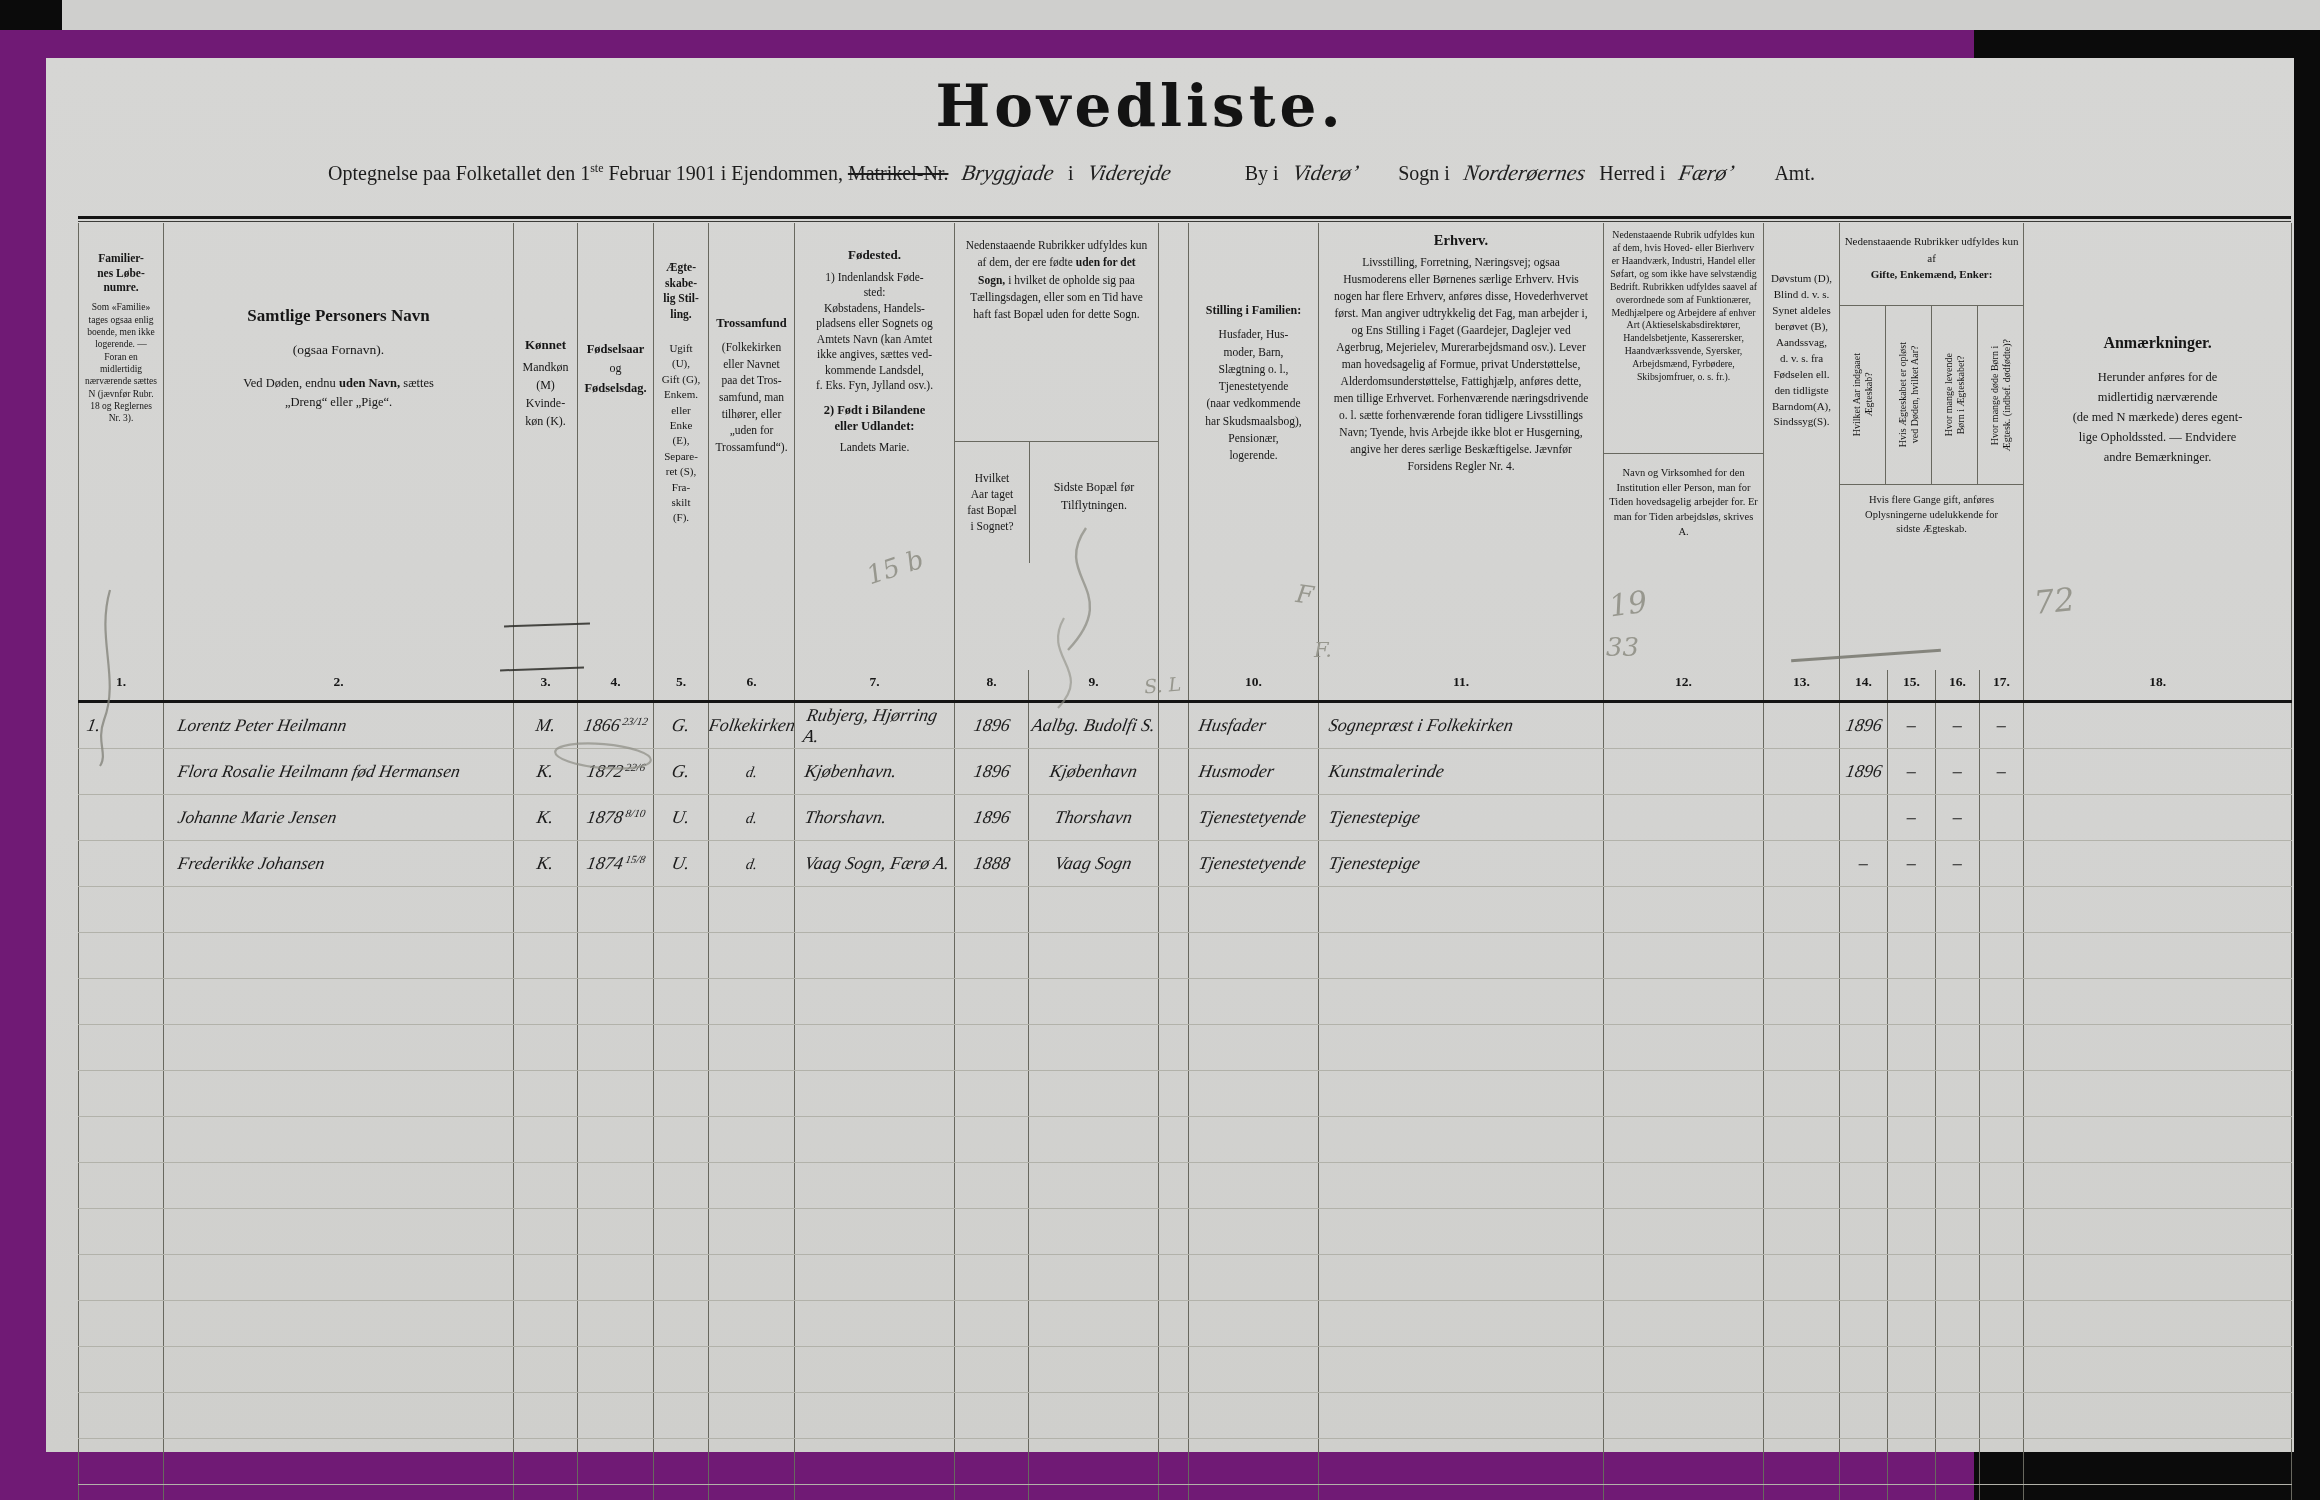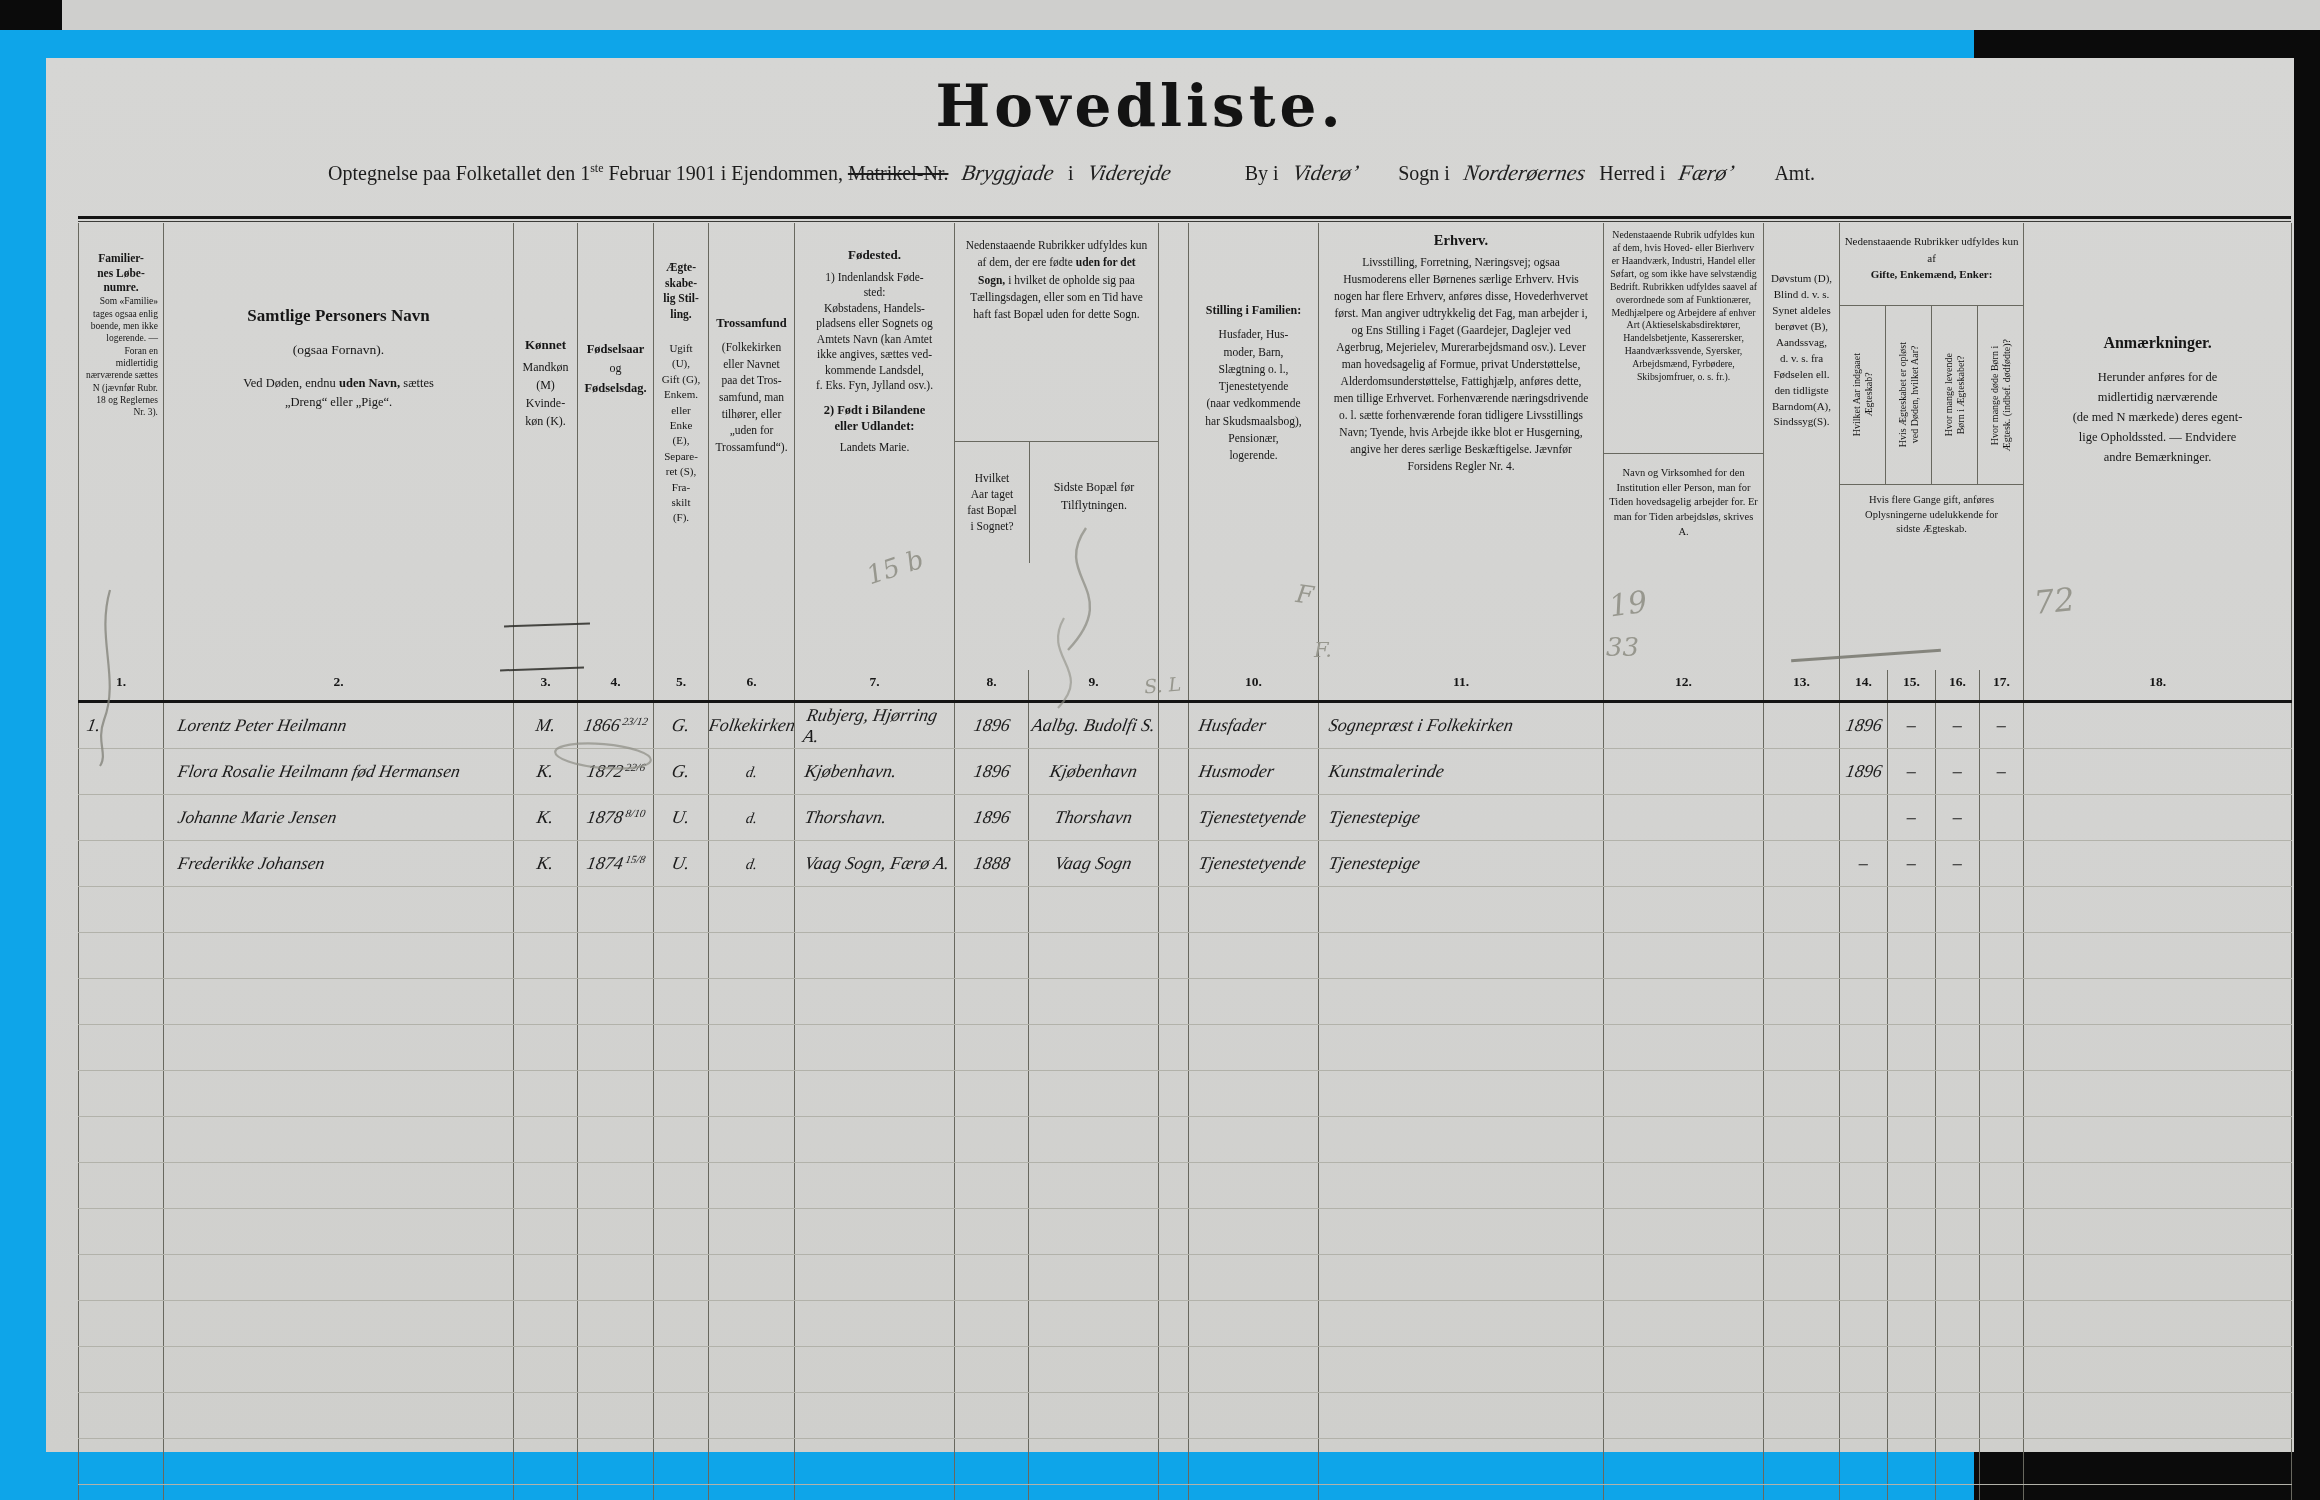--- a/index.html
+++ b/index.html
@@ -1,17 +1,17 @@
 <!DOCTYPE html>
 <html><head>
 <meta charset="utf-8">
 <style>
   html,body{margin:0;padding:0;width:2320px;height:1500px;background:#0b0b0b;overflow:hidden;
             font-family:"Liberation Serif", serif;}
-  .stage{position:absolute;left:0;top:0;width:1974px;height:1500px;background:#0ea5e9;}
+  .stage{position:absolute;left:0;top:0;width:1974px;height:1500px;background:#701a75;}
   .strip-top{position:absolute;left:0;top:0;width:2320px;height:30px;background:#cfcfcd;}
   .blob-tl{position:absolute;left:0;top:0;width:62px;height:30px;background:#0b0b0b;}
   .paper{position:absolute;left:46px;top:58px;width:2248px;height:1394px;
          background:linear-gradient(180deg,#d6d6d4 0%,#d3d3d1 55%,#cfcfcc 100%);}
 
   
   .title{position:absolute;left:0;right:0;top:14px;text-align:center;margin:0 60px 0 0;
          font-family:"DejaVu Serif", serif;font-weight:700;font-size:58px;letter-spacing:4px;color:#131313;}
   .subtitle{position:absolute;left:282px;top:102px;width:1900px;font-size:20px;color:#1c1c1c;white-space:nowrap;}
   .subtitle sup{font-size:12px;}
@@ -33,21 +33,21 @@
   table{border-right:1px solid #68685f;}
   tr.head th{height:325px;font-weight:normal;text-align:center;}
   tr.nums td{height:26px;text-align:center;font-weight:700;font-size:13.5px;
              padding-top:4px;border-bottom:3px solid #141414;}
   tr.r td{height:45px;border-bottom:1px solid #b2b2aa;vertical-align:middle;}
   .hcell{padding:4px 5px;font-size:11px;line-height:1.28;}
   .pre{white-space:pre-line;}
   .b{font-weight:700;}
   
   .h1 .t{font-weight:700;font-size:11.5px;margin-top:24px;}
-  .h1 .n{font-size:9.5px;margin-top:0;line-height:1.3;text-align:right;}
+  .h1 .n{font-size:9.5px;margin-top:6px;line-height:1.3;}
   .h2 .t{font-weight:700;font-size:17px;margin-top:78px;}
   .h2 .m{font-size:13.5px;margin-top:14px;}
   .h2 .n{font-size:12.5px;margin-top:16px;line-height:1.5;}
   .h3 .t{font-weight:700;font-size:13px;margin-top:110px;}
   .h3 .n{font-size:12px;margin-top:4px;line-height:1.5;}
   .h4 .t{font-weight:700;font-size:12.5px;}
   .h4{padding-top:118px;}
   .h4 .m{font-size:12px;margin:4px 0;}
   .h5{padding-top:37px;}
   .h5 .t{font-weight:700;font-size:11.5px;line-height:1.35;}

